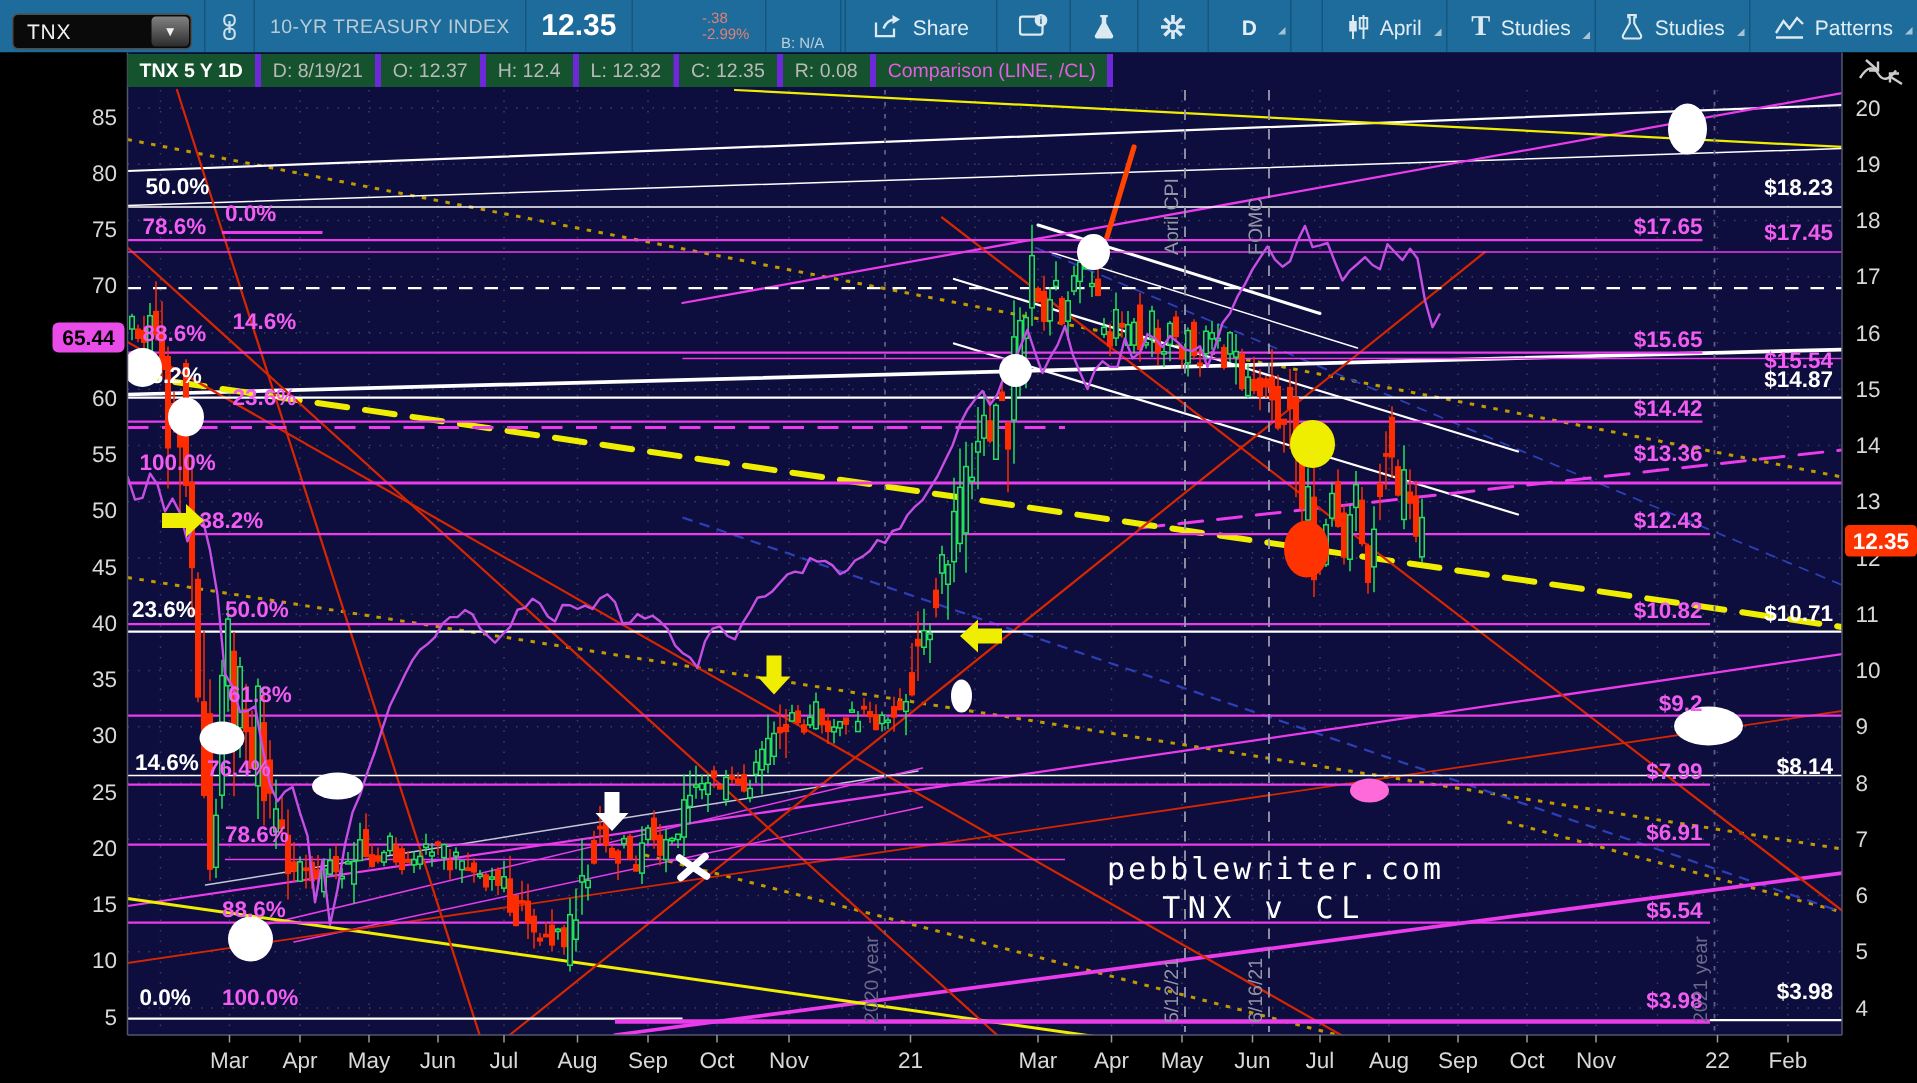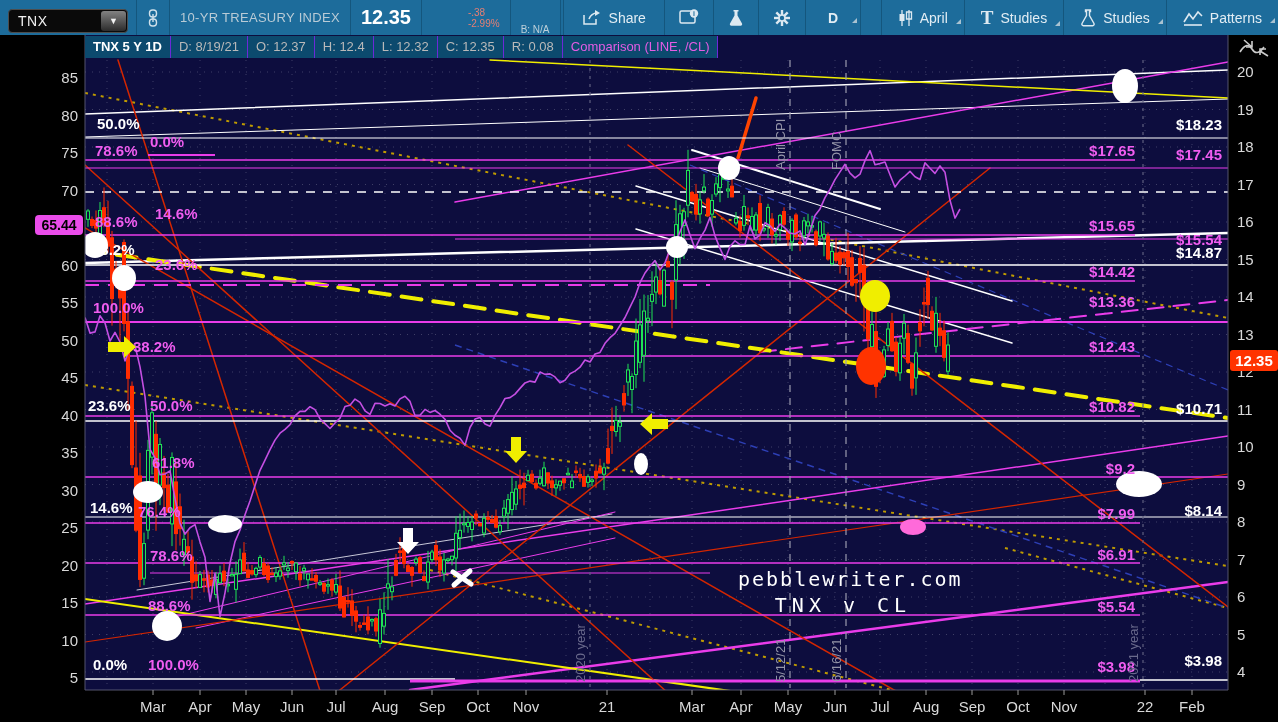--- a/index.html
+++ b/index.html
@@ -25,21 +25,21 @@
   .two-line{display:flex;flex-direction:column;justify-content:center;font-size:10px;line-height:11px;}
   .chg{color:#e57f74;margin-left:36px;}
   .ba{color:#bdd0da;margin-top:34px;}
   .tb-ico{margin-right:7px;display:flex;align-items:center;}
   .tb-label{font-size:14px;color:#e2edf4;}
   svg.ico{display:block;}
   .ico path,.ico rect,.ico line,.ico circle,.ico polyline{vector-effect:non-scaling-stroke;}
 
   
   #ohlc{position:absolute;left:85px;top:36px;height:22px;display:flex;z-index:5;}
-  .chip{background:#0c4a6e;color:#b9b9b9;font-size:13px;padding:3px 8px 0 8px;border-right:1px solid #6d28d9;}
+  .chip{background:#14532d;color:#b9b9b9;font-size:13px;padding:3px 8px 0 8px;border-right:4px solid #6d28d9;}
   .chip.sym{color:#fff;font-weight:bold;}
   .chip.cmp{color:#e55ce5;}
 
   #chart-svg{position:absolute;left:0;top:0;z-index:1;}
 </style>
 </head>
 <body>
 <div id="app">
 
   <svg id="chart-svg" width="1278" height="722" viewBox="0 0 1278 722">

